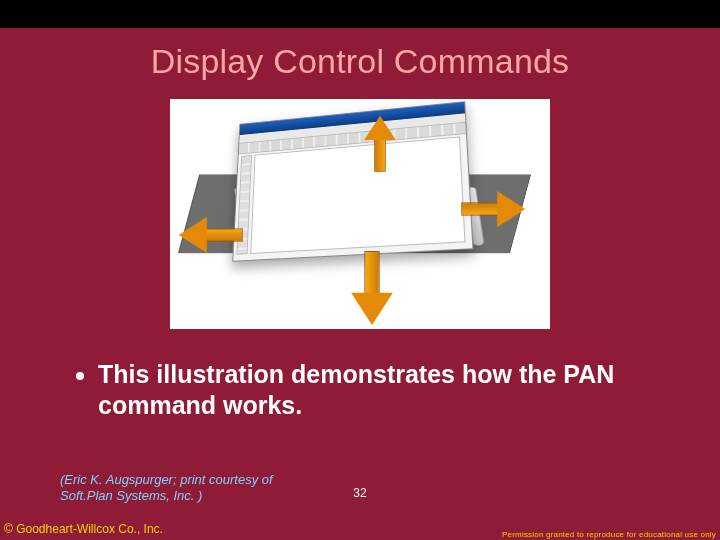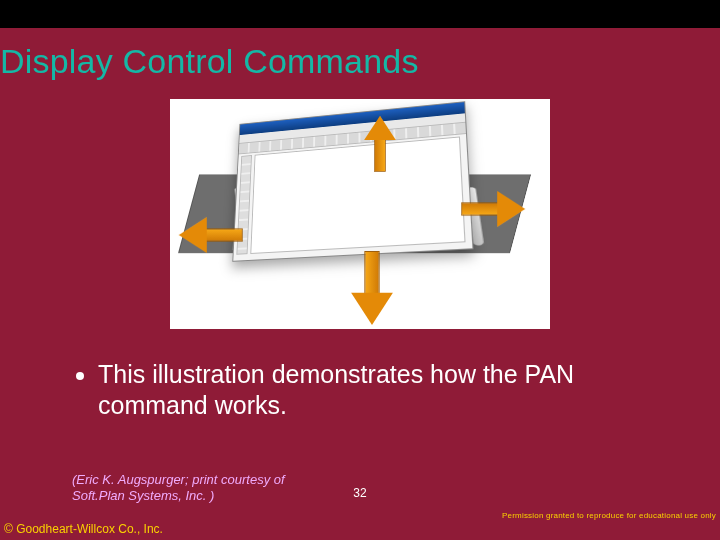--- a/index.html
+++ b/index.html
@@ -9,23 +9,24 @@
     font-family:Arial, Helvetica, sans-serif;
     color:#000;
     position:relative;
   }
   .top-band {
     width:100%;
     height:28px;
     background:#000;
   }
   .title {
-    color:#14b8a6;
+    color:#fca5a5;
     font-size:34px;
     font-weight:400;
+    text-align:center;
     margin-top:14px;
     letter-spacing:0.2px;
   }
   .illus-wrap {
     width:380px;
     height:230px;
     margin:18px auto 0 auto;
     background:#fff;
     position:relative;
     overflow:hidden;
@@ -138,49 +139,49 @@
   .arrow.down  { left:180px; top:150px; transform:scale(.95); }
   .arrow.up    { left:188px; top:4px;   transform:rotate(180deg) scale(.72); }
   .arrow.left  { left:18px;  top:96px;  transform:rotate(90deg) scale(.82); }
   .arrow.right { left:302px; top:70px;  transform:rotate(-90deg) scale(.82); }
 
   .bullet {
     color:#fff;
     font-size:25px;
     line-height:1.25;
     margin:30px 60px 0 80px;
+    font-weight:bold;
   }
   .bullet li { list-style:disc; margin-left:18px; }
 
   .attribution {
     position:absolute;
     left:60px; bottom:36px;
-    color:#f0abfc;
+    color:#7dd3fc;
     font-style:italic;
     font-size:13px;
     line-height:1.25;
     max-width:260px;
-    margin-left:12px;
   }
   .slidenum {
     position:absolute;
     left:50%; transform:translateX(-50%);
     bottom:40px;
     color:#fff;
     font-size:12px;
   }
   .copyright {
     position:absolute;
     left:4px; bottom:4px;
     color:#fad201;
     font-size:12px;
   }
   .permission {
     position:absolute;
-    right:4px; bottom:20px;
+    right:4px; bottom:1px;
     color:#fad201;
     font-size:8px;
     letter-spacing:.2px;
   }
 </style>
 </head>
 <body>
 
 <div class="top-band"></div>
 

